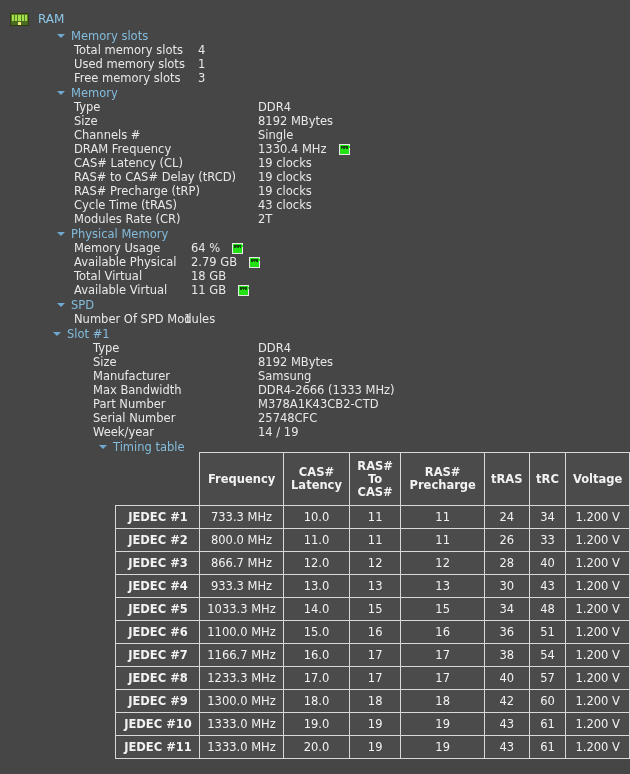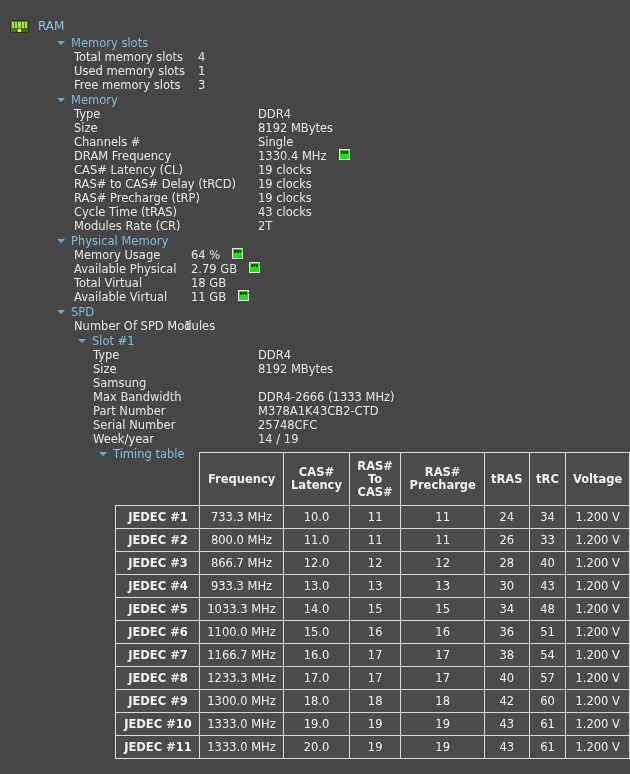--- a/index.html
+++ b/index.html
@@ -14,21 +14,21 @@
     font-family: "DejaVu Sans", "Liberation Sans", sans-serif;
     font-size: 11px;
     color: #e6e6e6;
     position: relative;
   }
 
   
   .root-node {
     display: flex;
     align-items: center;
-    padding: 17px 0 0 10px;
+    padding: 10px 0 0 10px;
     height: 18px;
   }
   .ram-icon {
     width: 19px;
     height: 13px;
     position: relative;
     background: #5a7a2a;
     border: 1px solid #2e3c16;
     box-sizing: border-box;
     margin-right: 9px;
@@ -69,38 +69,38 @@
     font-size: 12px;
   }
 
   
   .section-head {
     display: flex;
     align-items: center;
     height: 15px;
     padding-left: 57px;
   }
-  .section-head.indent2 { padding-left: 78px; }
+  .section-head.indent2 { padding-left: 53px; }
   .arrow {
     width: 0;
     height: 0;
     border-left: 4px solid transparent;
     border-right: 4px solid transparent;
     border-top: 4px solid #6fa8d0;
     margin-right: 6px;
     flex: 0 0 auto;
   }
   .section-title {
     color: #83bcdc;
     font-size: 11.5px;
   }
 
   .row {
     display: flex;
-    align-items: flex-start;
+    align-items: center;
     height: 14px;
     padding-left: 74px;
     white-space: nowrap;
   }
   .row.indent2 { padding-left: 93px; }
   .row .lbl {
     color: #e8e8e8;
     font-size: 11.5px;
   }
   .row .val {
@@ -339,20 +339,21 @@
     </div>
     <div class="row indent2 colD">
       <span class="lbl">Type</span>
       <span class="val">DDR4</span>
     </div>
     <div class="row indent2 colD">
       <span class="lbl">Size</span>
       <span class="val">8192 MBytes</span>
     </div>
     <div class="row indent2 colD">
+      <span class="lbl">Manufacturer</span>
       <span class="val">Samsung</span>
     </div>
     <div class="row indent2 colD">
       <span class="lbl">Max Bandwidth</span>
       <span class="val">DDR4-2666 (1333 MHz)</span>
     </div>
     <div class="row indent2 colD">
       <span class="lbl">Part Number</span>
       <span class="val">M378A1K43CB2-CTD</span>
     </div>

